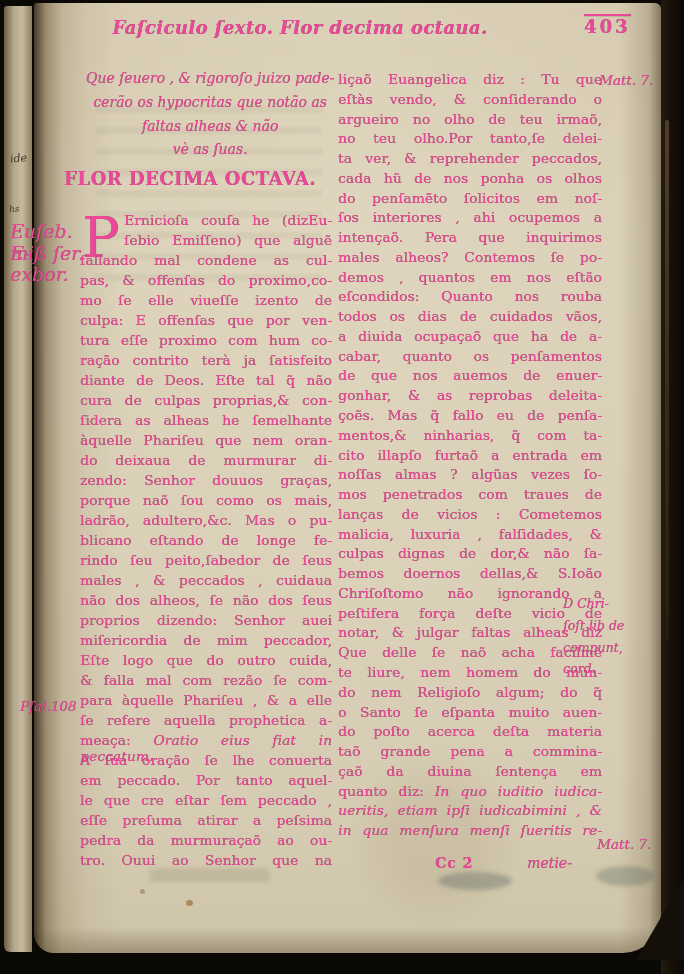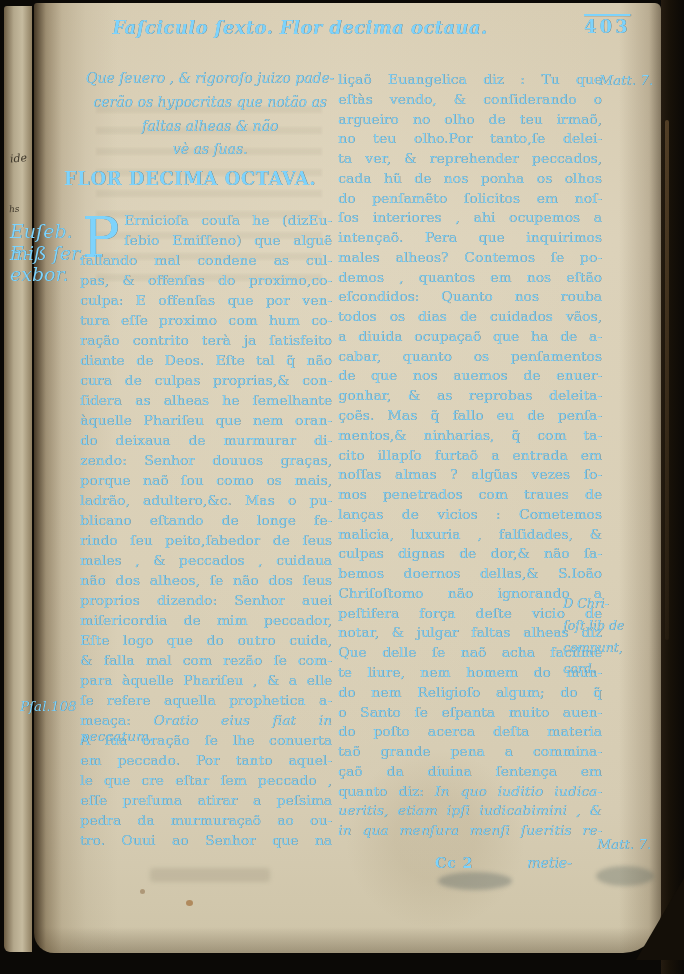--- a/index.html
+++ b/index.html
@@ -50,21 +50,21 @@
   .smudge-2{left:596px;top:866px;width:58px;height:20px;background:rgba(56,72,74,.26);filter:blur(2px);}
   .dot-1{left:186px;top:900px;width:7px;height:6px;background:rgba(150,88,30,.55);filter:blur(.5px);}
   .dot-2{left:140px;top:889px;width:5px;height:5px;background:rgba(120,80,40,.4);filter:blur(.5px);}
   .ghost{position:absolute;left:96px;top:92px;width:226px;height:190px;
     background:repeating-linear-gradient(180deg,rgba(0,0,0,0) 0 14px,rgba(108,98,78,.07) 14px 21px);
     filter:blur(1px);}
   .ghost-2{position:absolute;left:150px;top:868px;width:120px;height:14px;
     background:rgba(108,98,78,.16);filter:blur(2px);border-radius:4px;}
 
   
-  .text-layer{position:absolute;inset:0;color:#7dd3fc;}
+  .text-layer{position:absolute;inset:0;color:#ec4899;}
   .text-layer *{color:inherit;}
   .tl{text-shadow:.2px .2px .4px rgba(43,36,26,.65);}
 
   .running-title{position:absolute;left:100px;top:17px;width:400px;text-align:center;
     font-style:italic;font-weight:600;font-size:18px;letter-spacing:.4px;}
   .page-number{position:absolute;left:584px;top:16px;font-weight:600;font-size:18px;
     letter-spacing:3px;text-decoration:overline;text-decoration-thickness:1.5px;}
 
   .epigraph{position:absolute;left:84px;top:70px;width:252px;font-style:italic;font-size:14px;}
   .epigraph .tline{height:23.8px;text-align:center;text-align-last:center;}
@@ -134,20 +134,21 @@
         <div class="tline">exbor.</div>
       </div>
 
     <div class="drop-cap">P</div>
 
     <div class="col left-col">
         <div class="tline">Ernicioſa couſa he (dizEu-</div>
         <div class="tline">ſebio Emiſſeno) que alguẽ</div>
         <div class="tline">fallando mal condene as cul-</div>
         <div class="tline">pas, &amp; offenſas do proximo,co-</div>
+        <div class="tline">mo ſe elle viueſſe izento de</div>
         <div class="tline">culpa: E offenſas que por ven-</div>
         <div class="tline">tura eſſe proximo com hum co-</div>
         <div class="tline">ração contrito terà ja ſatisfeito</div>
         <div class="tline">diante de Deos. Eſte tal q̃ não</div>
         <div class="tline">cura de culpas proprias,&amp; con-</div>
         <div class="tline">ſidera as alheas he ſemelhante</div>
         <div class="tline">àquelle Phariſeu que nem oran-</div>
         <div class="tline">do deixaua de murmurar di-</div>
         <div class="tline">zendo: Senhor douuos graças,</div>
         <div class="tline">porque naõ ſou como os mais,</div>

